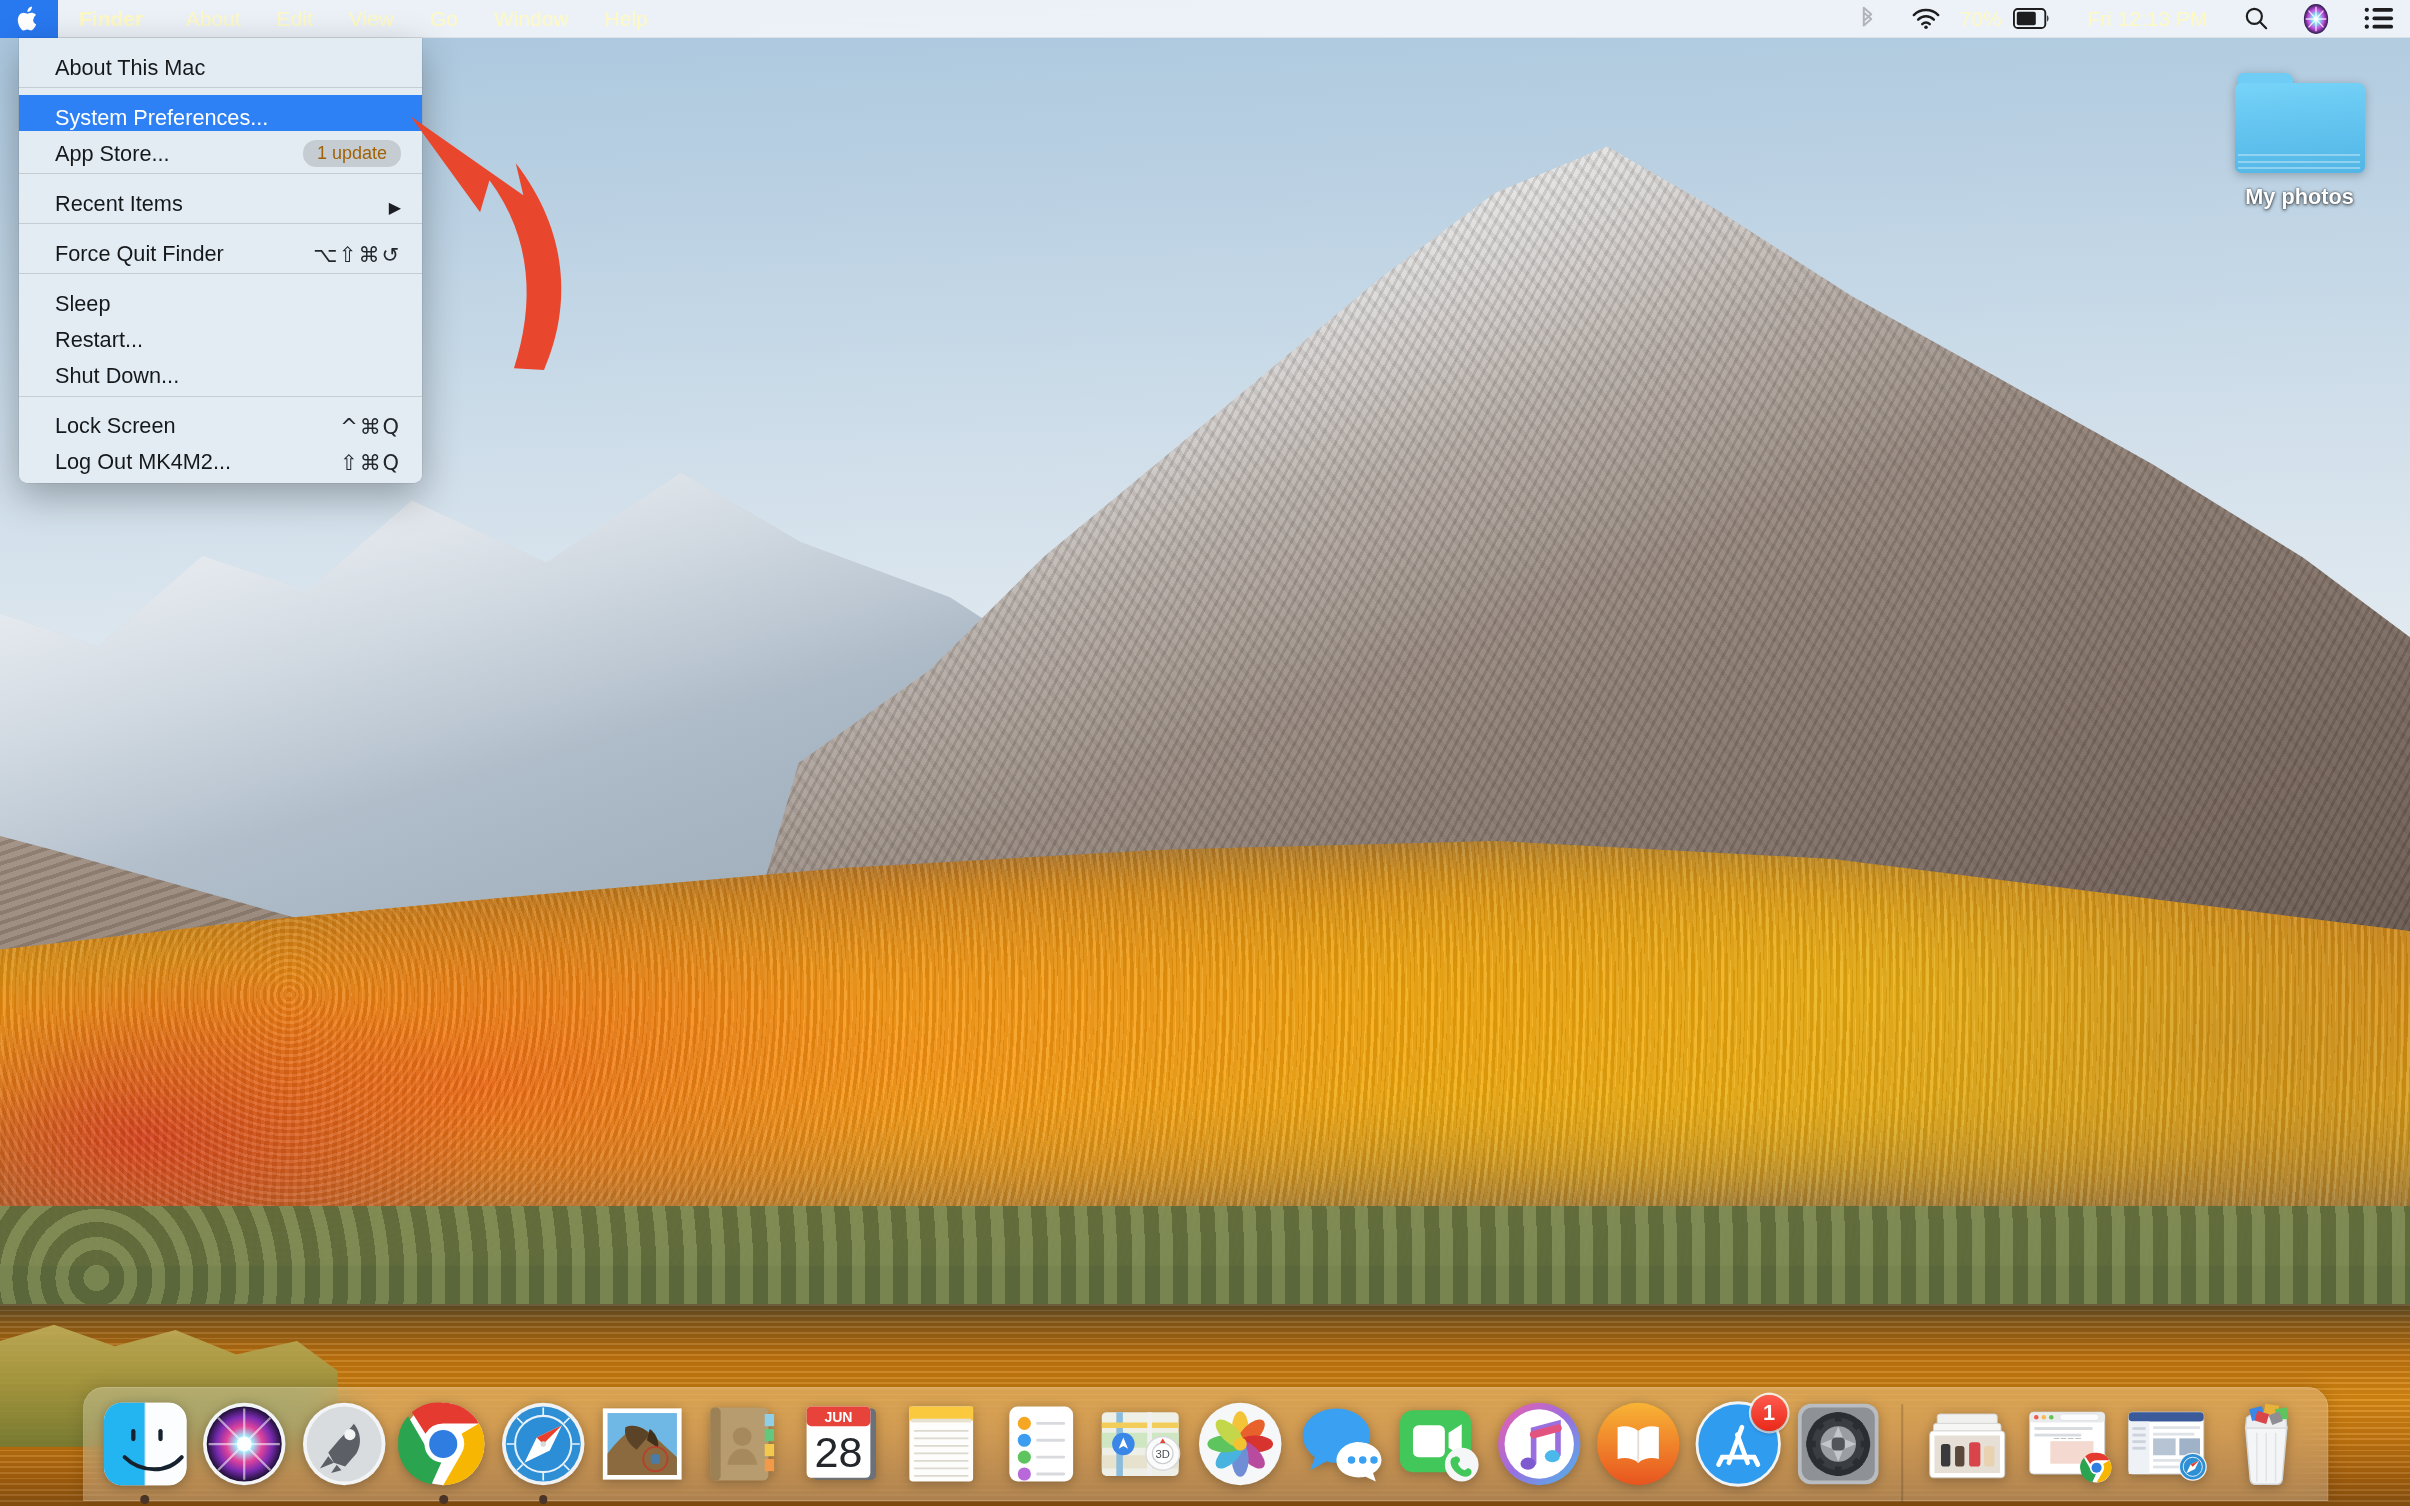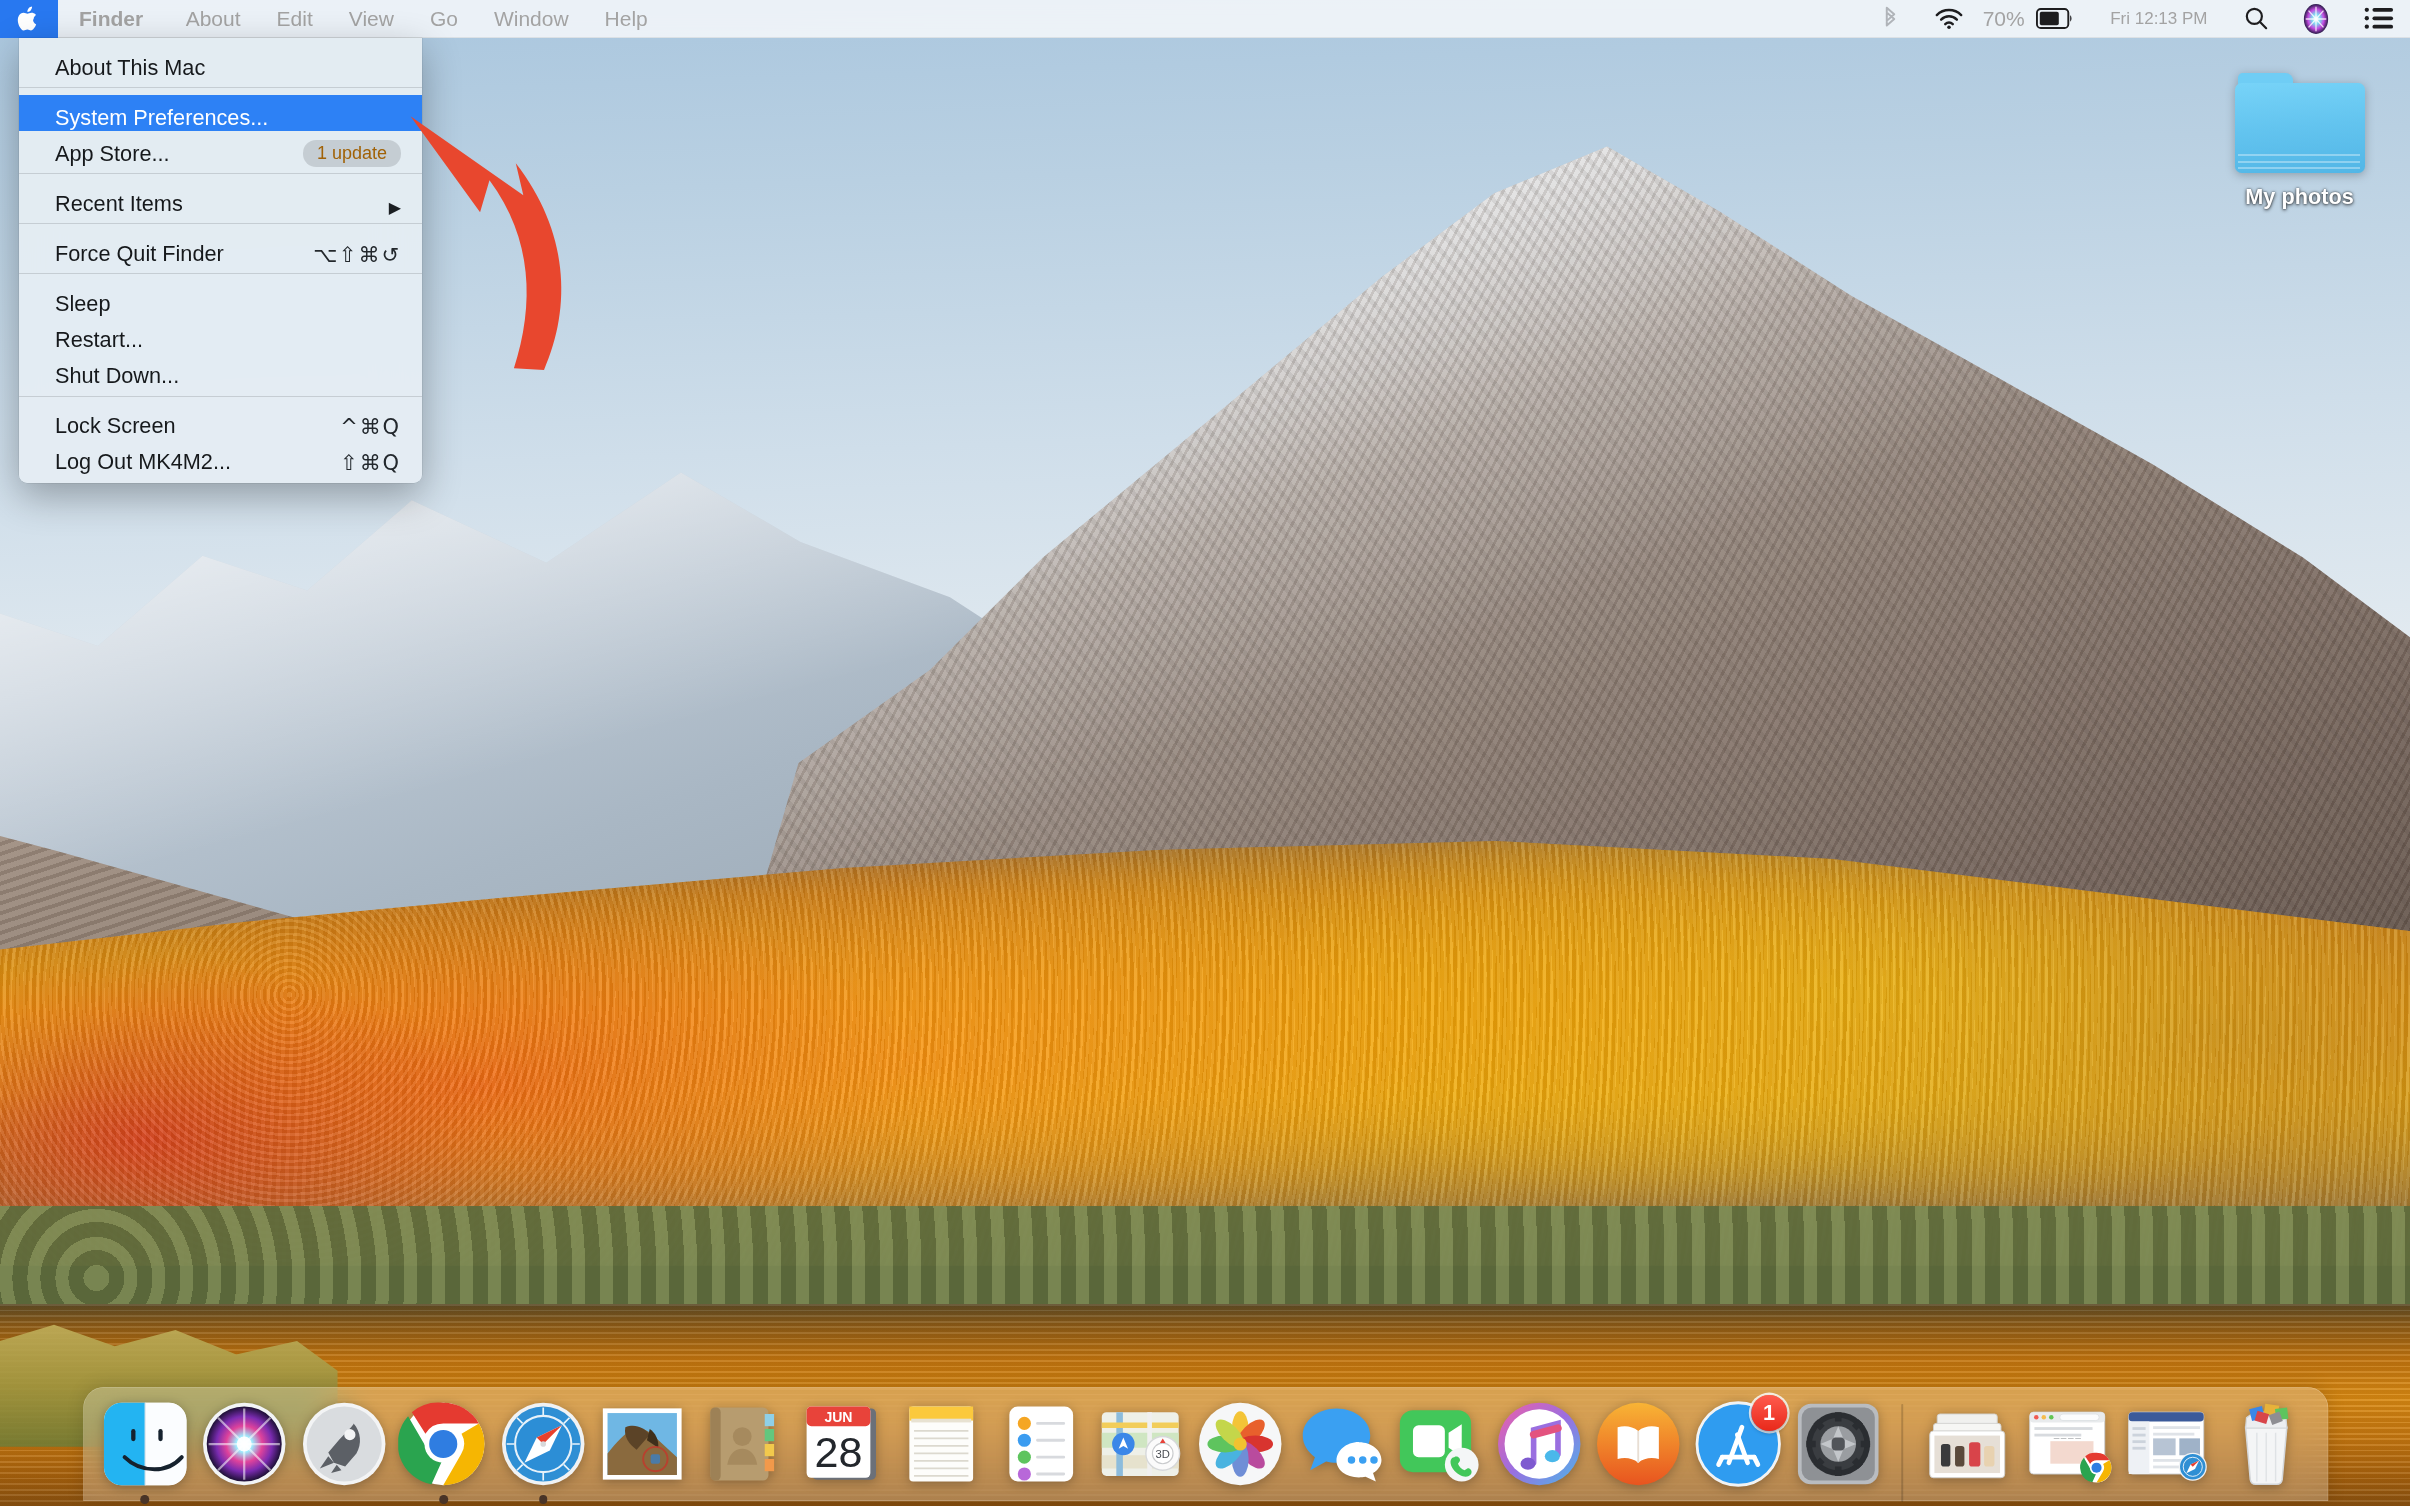--- a/index.html
+++ b/index.html
@@ -113,34 +113,34 @@
     clip-path:polygon(0% 100%, 0% 22%, 16% 10%, 34% 26%, 52% 14%, 70% 32%, 88% 22%, 100% 44%, 100% 100%);
     opacity:.9;
   }
 
   
   .menubar {
     position:absolute; left:0; top:0; width:100%; height:38px;
     background:rgba(246,248,250,.86);
     backdrop-filter:blur(17px);
     display:flex; align-items:center;
-    font-size:21px; color:#a3a3a3;
+    font-size:21px; color:#fef9c3;
     border-bottom:0.9px solid rgba(0,0,0,.07);
     z-index:40;
   }
   .apple-btn {
     width:58px; height:38px; display:flex; align-items:center; justify-content:center;
     background:#2878f0;
   }
   .apple-btn svg { width:24.5px; height:28px; fill:#fff; }
   .mb-item { padding:0 18px; height:38px; display:flex; align-items:center; white-space:nowrap; }
   .mb-item.bold { font-weight:bold; padding-left:21px; padding-right:24.5px; }
   .mb-right { margin-left:auto; display:flex; align-items:center; gap:4px; padding-right:17px; }
   .mb-st { display:flex; align-items:center; justify-content:center; padding:0 15px; height:38px; }
-  .mb-clock { padding:0 17px; font-size:17px; white-space:nowrap; }
+  .mb-clock { padding:0 17px; font-size:21px; white-space:nowrap; }
   .mb-batt { font-size:21px; padding-right:5.6px; }
 
   
   .apple-menu {
     position:absolute; left:19px; top:38px; width:403px;
     background:rgba(228,236,243,.97);
     backdrop-filter:blur(22.6px);
     border-radius:0 0 8.5px 8.5px;
     box-shadow:0 13px 38px rgba(0,0,0,.30), 0 0 0 0.5px rgba(0,0,0,.12);
     padding:6.6px 0 8.5px 0;

